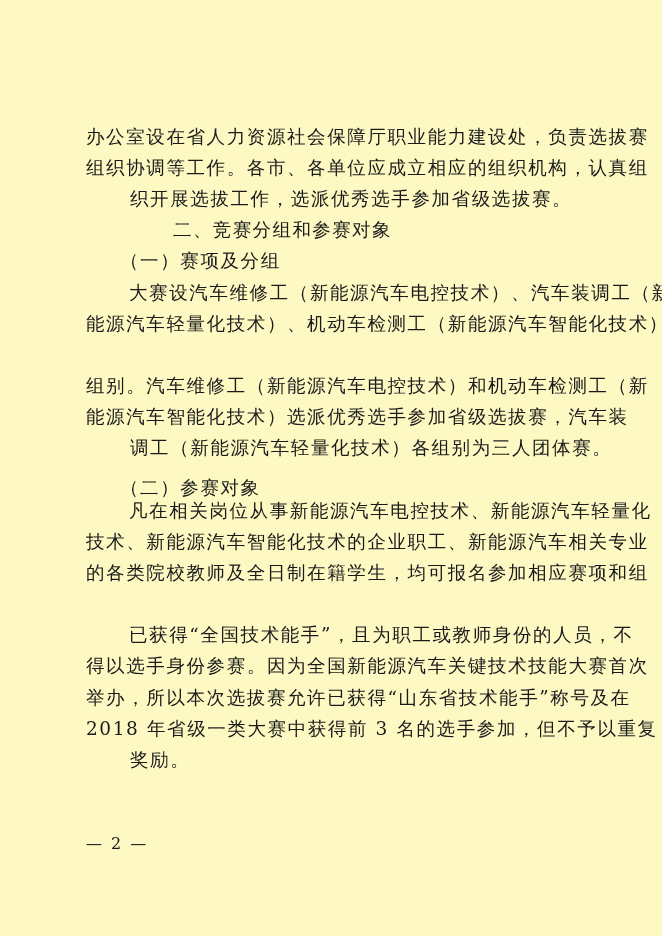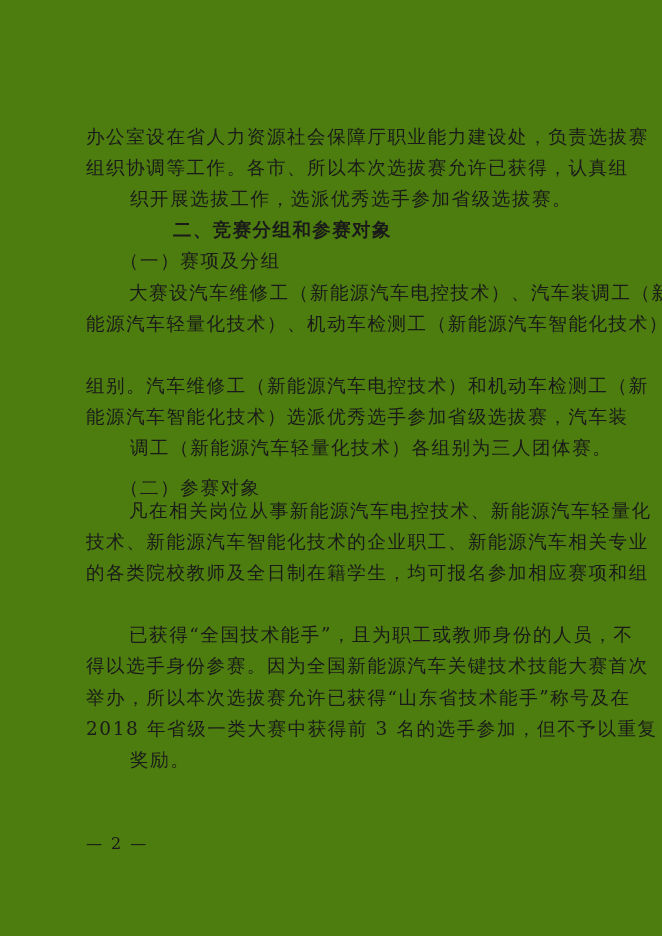--- a/index.html
+++ b/index.html
@@ -1,43 +1,43 @@
 <!DOCTYPE html>
 <html><head>
   <meta charset="utf-8">
   <style>
     html, body { margin: 0; padding: 0; background: #ffffff; }
     body { width: 662px; height: 936px; position: relative; overflow: hidden; }
     .page {
       position: absolute; left: 0; top: 0; width: 662px; height: 936px;
-      background: #4d7c0f; color: #1a1a1a;
+      background: #fef9c3; color: #1a1a1a;
       font-family: "DejaVu Serif", "Liberation Serif", serif;
     }
     .line {
       position: absolute; left: 86px; width: 490px;
       font-size: 18.5px; line-height: 22px; height: 22px;
       white-space: nowrap; letter-spacing: 1.6px;
       text-align: justify; text-align-last: justify;
     }
     .line.last { text-align-last: left; margin-left: 44px; }
     .line.indent { left: 129px; width: 447px; }
-    .line.heading { font-family: "DejaVu Sans", "Liberation Sans", sans-serif; font-weight: bold; letter-spacing: 1.4px; }
+    .line.heading { font-family: "DejaVu Sans", "Liberation Sans", sans-serif; font-weight: normal; letter-spacing: 1.4px; }
     .line.sub { left: 120px; text-align-last: left; font-family: Liberation Serif, serif; }
     .pagenum {
       position: absolute; left: 86px; top: 834px;
       font-size: 16px; line-height: 20px; letter-spacing: 2px;
       font-family: "DejaVu Serif", "Liberation Serif", serif;
     }
   </style>
 </head>
 <body>
 
 <div class="page">
   <div class="line" style="top:126px">办公室设在省人力资源社会保障厅职业能力建设处，负责选拔赛</div>
-  <div class="line" style="top:157px">组织协调等工作。各市、所以本次选拔赛允许已获得，认真组</div>
+  <div class="line" style="top:157px">组织协调等工作。各市、各单位应成立相应的组织机构，认真组</div>
   <div class="line last" style="top:188px">织开展选拔工作，选派优秀选手参加省级选拔赛。</div>
 
   <div class="line heading indent last" style="top:219px">二、竞赛分组和参赛对象</div>
   <div class="line sub" style="top:250px">（一）赛项及分组</div>
 
   <div class="line indent" style="top:282px">大赛设汽车维修工（新能源汽车电控技术）、汽车装调工（新</div>
   <div class="line" style="top:313px">能源汽车轻量化技术）、机动车检测工（新能源汽车智能化技术）</div>
   <div class="line" style="top:375px">组别。汽车维修工（新能源汽车电控技术）和机动车检测工（新</div>
   <div class="line" style="top:406px">能源汽车智能化技术）选派优秀选手参加省级选拔赛，汽车装</div>
   <div class="line last" style="top:437px">调工（新能源汽车轻量化技术）各组别为三人团体赛。</div>

